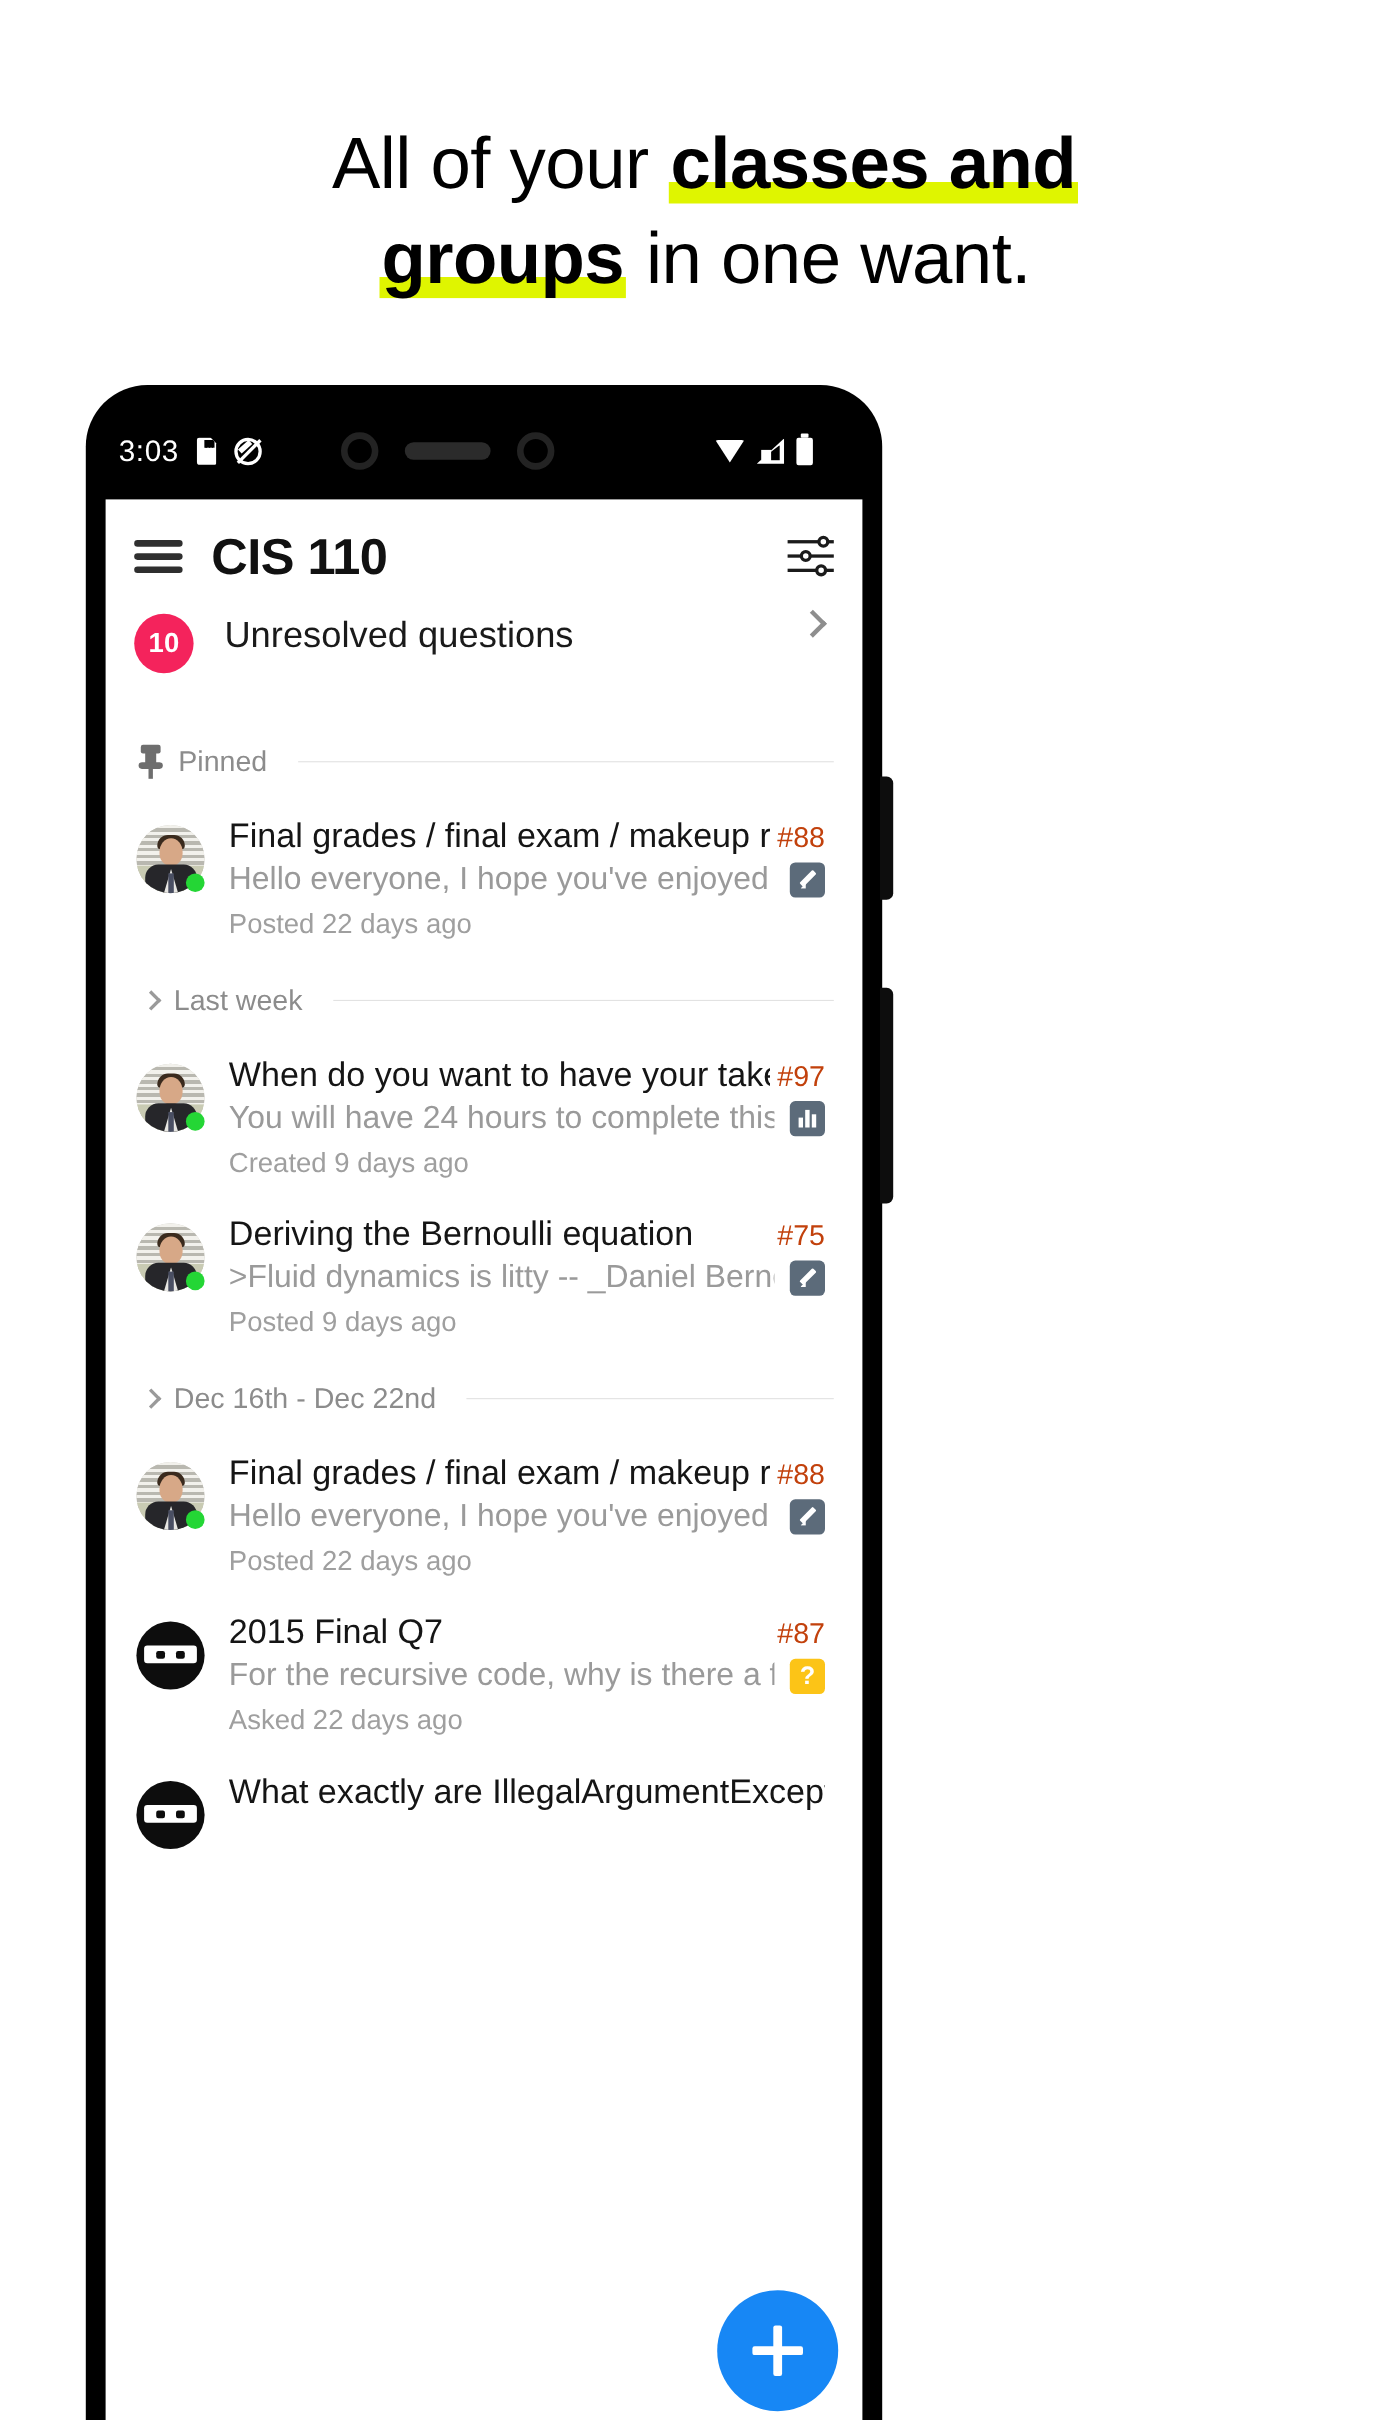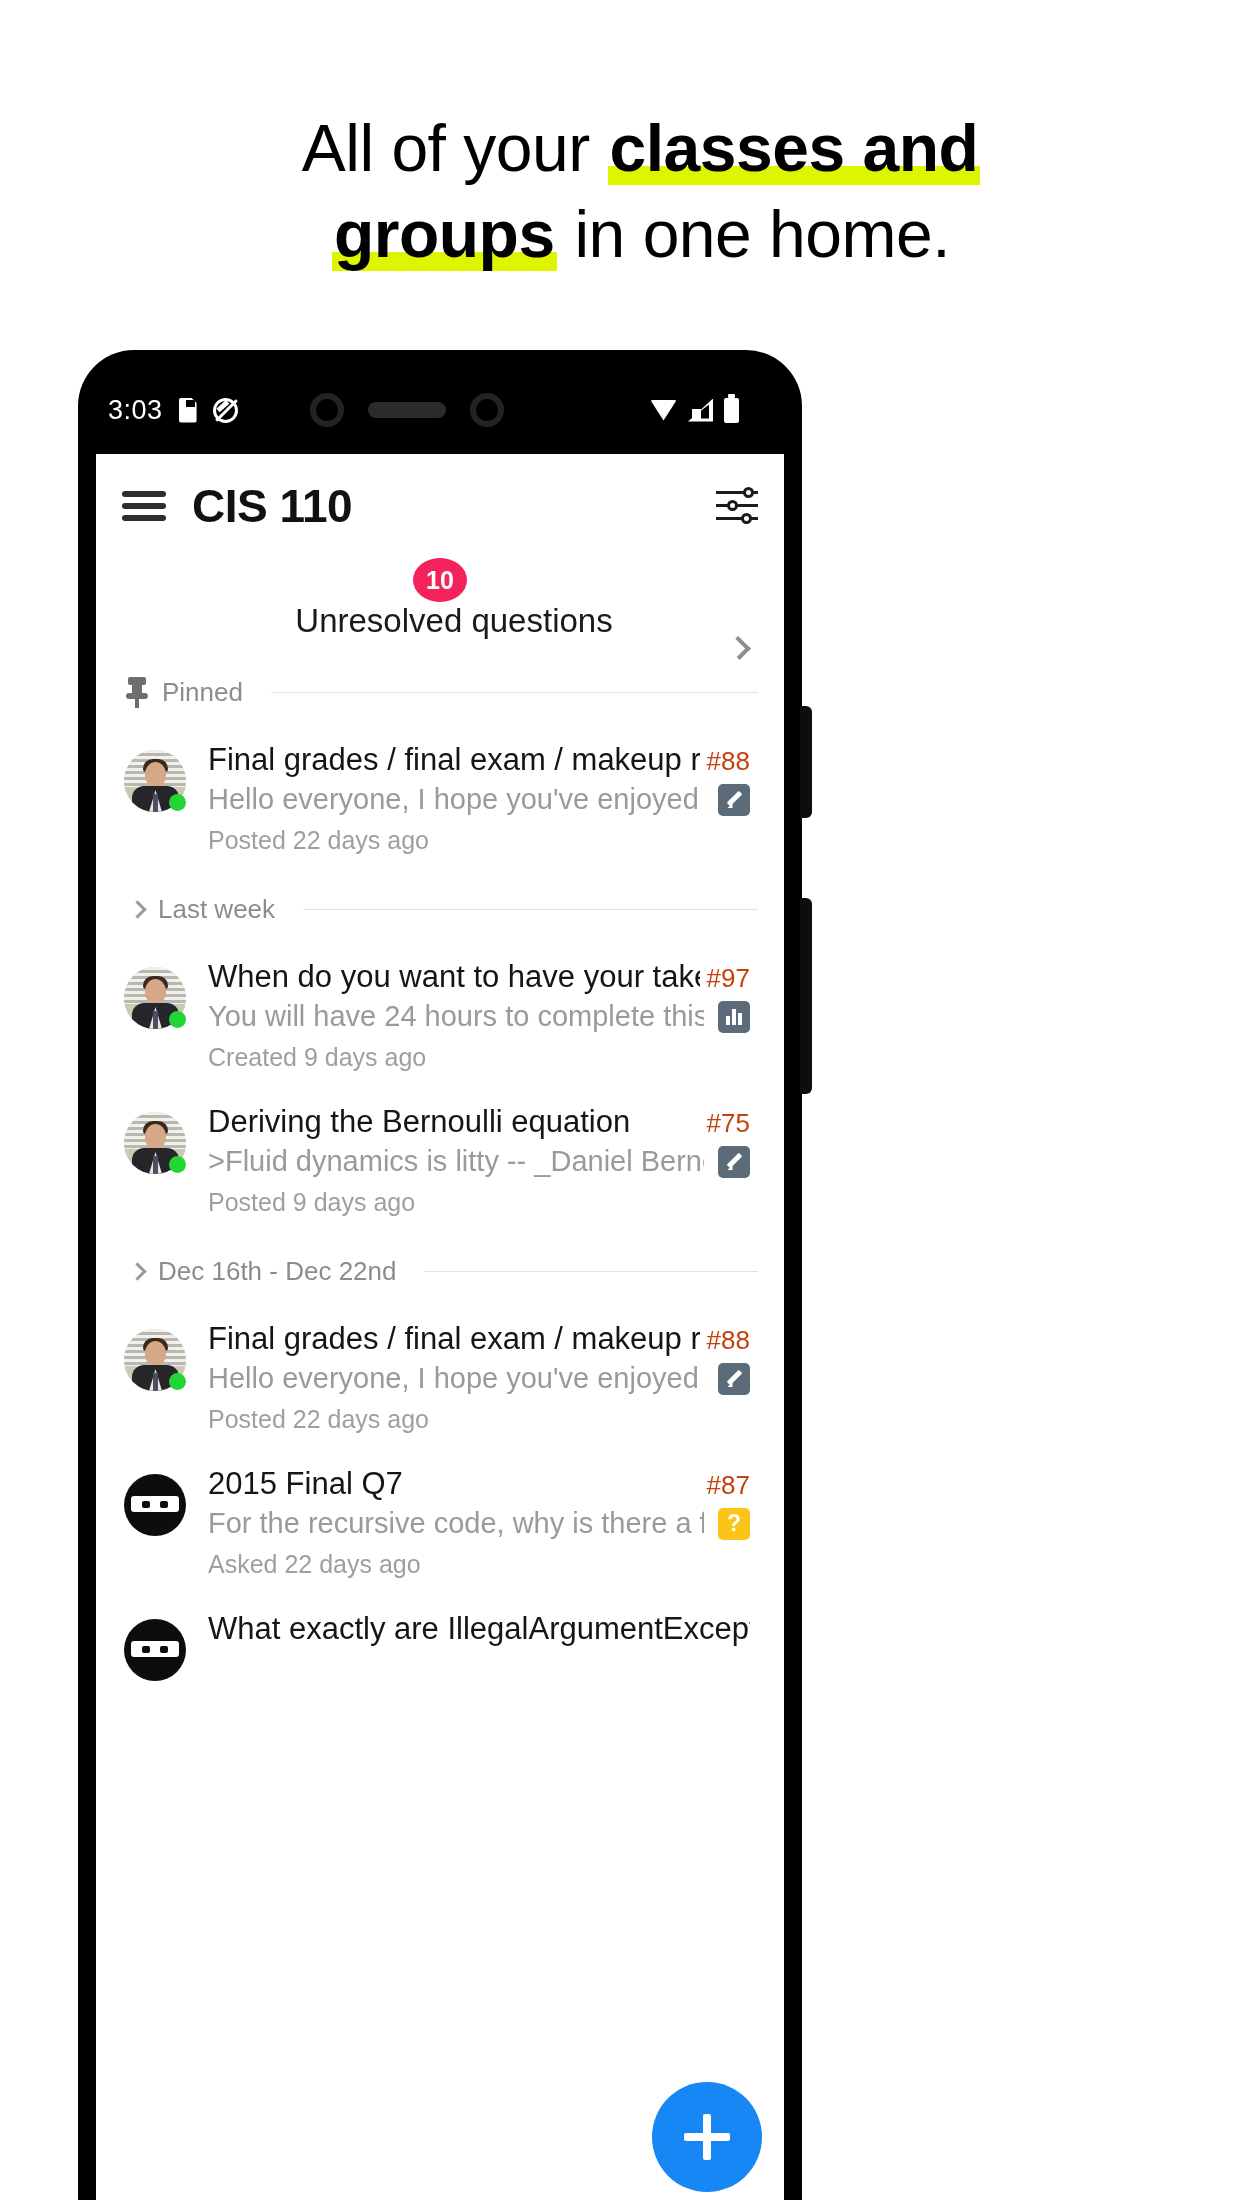--- a/index.html
+++ b/index.html
@@ -235,25 +235,23 @@
     border-radius: 50%;
     background: #fff;
   }
   .tune-knob.k1 { top: 0px;  left: 27px; }
   .tune-knob.k2 { top: 13px; left: 11px; }
   .tune-knob.k3 { top: 26px; left: 25px; }
 
   
   .unresolved {
     display: flex;
-    align-items: center;
     padding: 0 26px;
     height: 98px;
     cursor: pointer;
-    flex-direction: column;
   }
   .badge-count {
     width: 54px; height: 54px;
     border-radius: 50%;
     background: #f4235c;
     color: #fff;
     font-size: 25px;
     font-weight: 700;
     display: flex; align-items: center; justify-content: center;
   }
@@ -534,21 +532,21 @@
   .fab .plus::after  { left: 0; top: 19px;  width: 46px; height: 8px; }
 </style>
 </head>
 <body>
 
 <div class="headline">
   <div class="headline-line">
     <span>All of your </span><span class="hl-bold">classes and</span>
   </div>
   <div class="headline-line">
-    <span class="hl-bold">groups</span><span> in one home.</span>
+    <span class="hl-bold">groups</span><span> in one want.</span>
   </div>
 </div>
 
 <div class="phone-wrap">
   <div class="phone-body"></div>
   <div class="btn-side btn-power"></div>
   <div class="btn-side btn-vol"></div>
 
   <div class="statusbar">
     <div class="sb-left">

